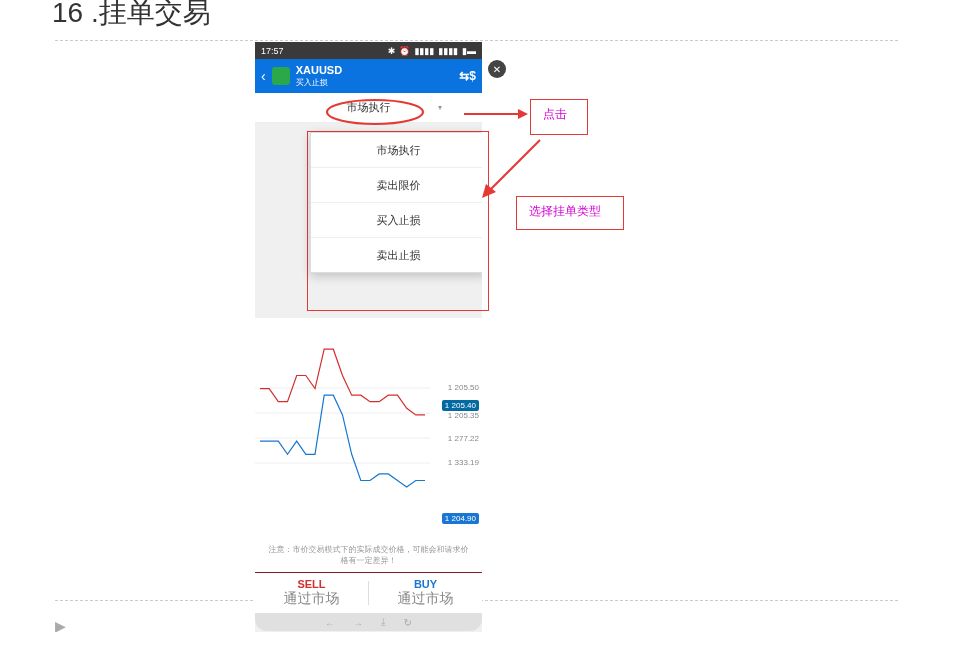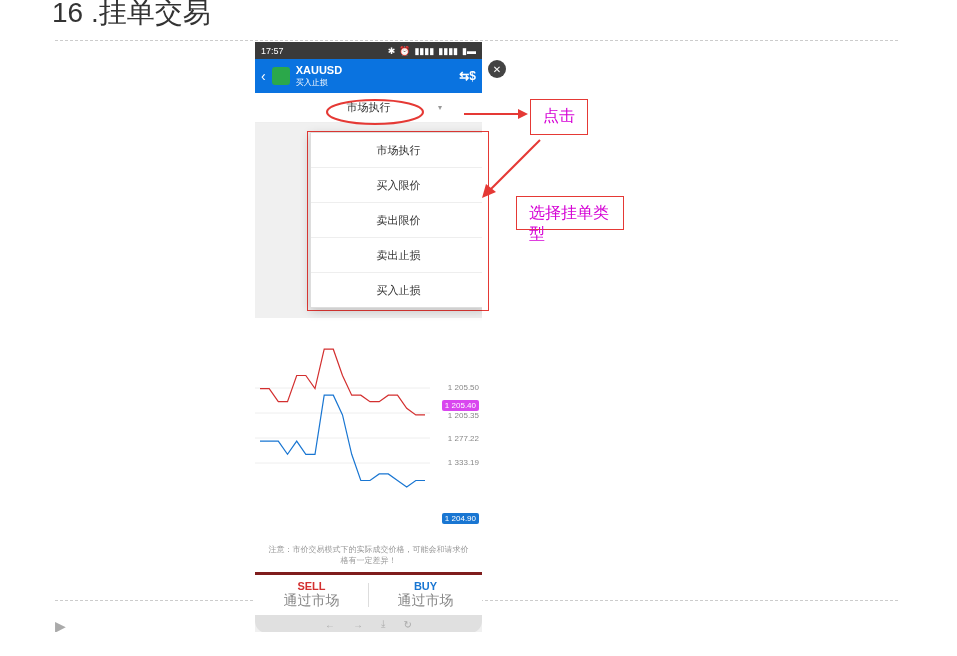--- a/index.html
+++ b/index.html
@@ -25,38 +25,38 @@
 .order-type-btn::after { content: "▾"; position: absolute; right: 40px; font-size: 8px; color: #999; }
 
 .dropdown { position: absolute; left: 55px; top: 90px; width: 175px; background: #fff; border: 1px solid #ddd; box-shadow: 0 3px 10px rgba(0,0,0,0.2); z-index: 10; }
 .dropdown-item { height: 34px; display: flex; align-items: center; justify-content: center; font-size: 11px; color: #333; border-bottom: 1px solid #eee; }
 .dropdown-item:last-child { border-bottom: none; }
 
 .chart-area { position: relative; height: 220px; background: #fff; margin-top: 195px; }
 .chart-svg { position: absolute; left: 0; top: 0; width: 175px; height: 220px; }
 .chart-labels { position: absolute; right: 3px; top: 0; width: 46px; font-size: 8px; color: #888; text-align: right; }
 .chart-labels div { position: absolute; right: 0; }
-.price-tag-red { background: #d946ef; color: #fff; font-size: 8px; padding: 1px 3px; border-radius: 2px; display: inline-block; }
+.price-tag-red { background: #0369a1; color: #fff; font-size: 8px; padding: 1px 3px; border-radius: 2px; display: inline-block; }
 .price-tag-blue { background: #1976d2; color: #fff; font-size: 8px; padding: 1px 3px; border-radius: 2px; display: inline-block; margin-top: 32px; }
 
 .notice { font-size: 8px; color: #999; text-align: center; padding: 6px 12px; line-height: 1.4; background: #fff; }
 
-.action-row { height: 40px; background: #fff; display: flex; border-top: 3px solid #7f1d1d; }
+.action-row { height: 40px; background: #fff; display: flex; border-top: 1px solid #7f1d1d; }
 .action-btn { flex: 1; display: flex; flex-direction: column; align-items: center; justify-content: center; }
 .action-sep { width: 1px; background: #ddd; margin: 8px 0; }
 .sell-btn .main { color: #d32f2f; font-weight: bold; font-size: 11px; }
 .buy-btn .main { color: #1976d2; font-weight: bold; font-size: 11px; }
 .action-sub { font-size: 14px; color: #888; }
 
 .navbar { height: 18px; background: #e0e0e0; border-radius: 0 0 12px 12px; display: flex; align-items: center; justify-content: center; gap: 18px; font-size: 10px; color: #aaa; }
 
 .close-btn { position: absolute; left: 488px; top: 60px; width: 18px; height: 18px; background: #444; color: #fff; border-radius: 50%; font-size: 10px; display: flex; align-items: center; justify-content: center; }
 
 .annot-box { position: absolute; border: 1.5px solid #e53935; box-sizing: border-box; }
-.annot-text { font-family: SimSun, serif; font-size: 16px; color: #d500d5; }
+.annot-text { font-family: SimSun, serif; font-size: 12px; color: #d500d5; }
 .arrow { position: absolute; }
 </style>
 </head>
 <body>
 
 <div class="slide">
   <div class="slide-title">16 .挂单交易</div>
   <div class="slide-hr1"></div>
   <div class="slide-hr2"></div>
   <div class="play-icon">▶</div>
@@ -85,24 +85,23 @@
       </div>
       <span class="appbar-swap">⇆$</span>
     </div>
 
     <div class="order-panel">
       <div class="order-type-btn">市场执行</div>
     </div>
 
     <div class="dropdown">
       <div class="dropdown-item">市场执行</div>
-      <div class="dropdown-item">买入限价</div>
       <div class="dropdown-item">卖出限价</div>
+      <div class="dropdown-item">买入止损</div>
       <div class="dropdown-item">卖出止损</div>
-      <div class="dropdown-item">买入止损</div>
     </div>
 
     <div class="chart-area">
       <svg class="chart-svg" viewBox="0 0 175 220">
         <g stroke="#eee" stroke-width="1">
           <line x1="0" y1="70" x2="175" y2="70"></line>
           <line x1="0" y1="95" x2="175" y2="95"></line>
           <line x1="0" y1="120" x2="175" y2="120"></line>
           <line x1="0" y1="145" x2="175" y2="145"></line>
         </g>

